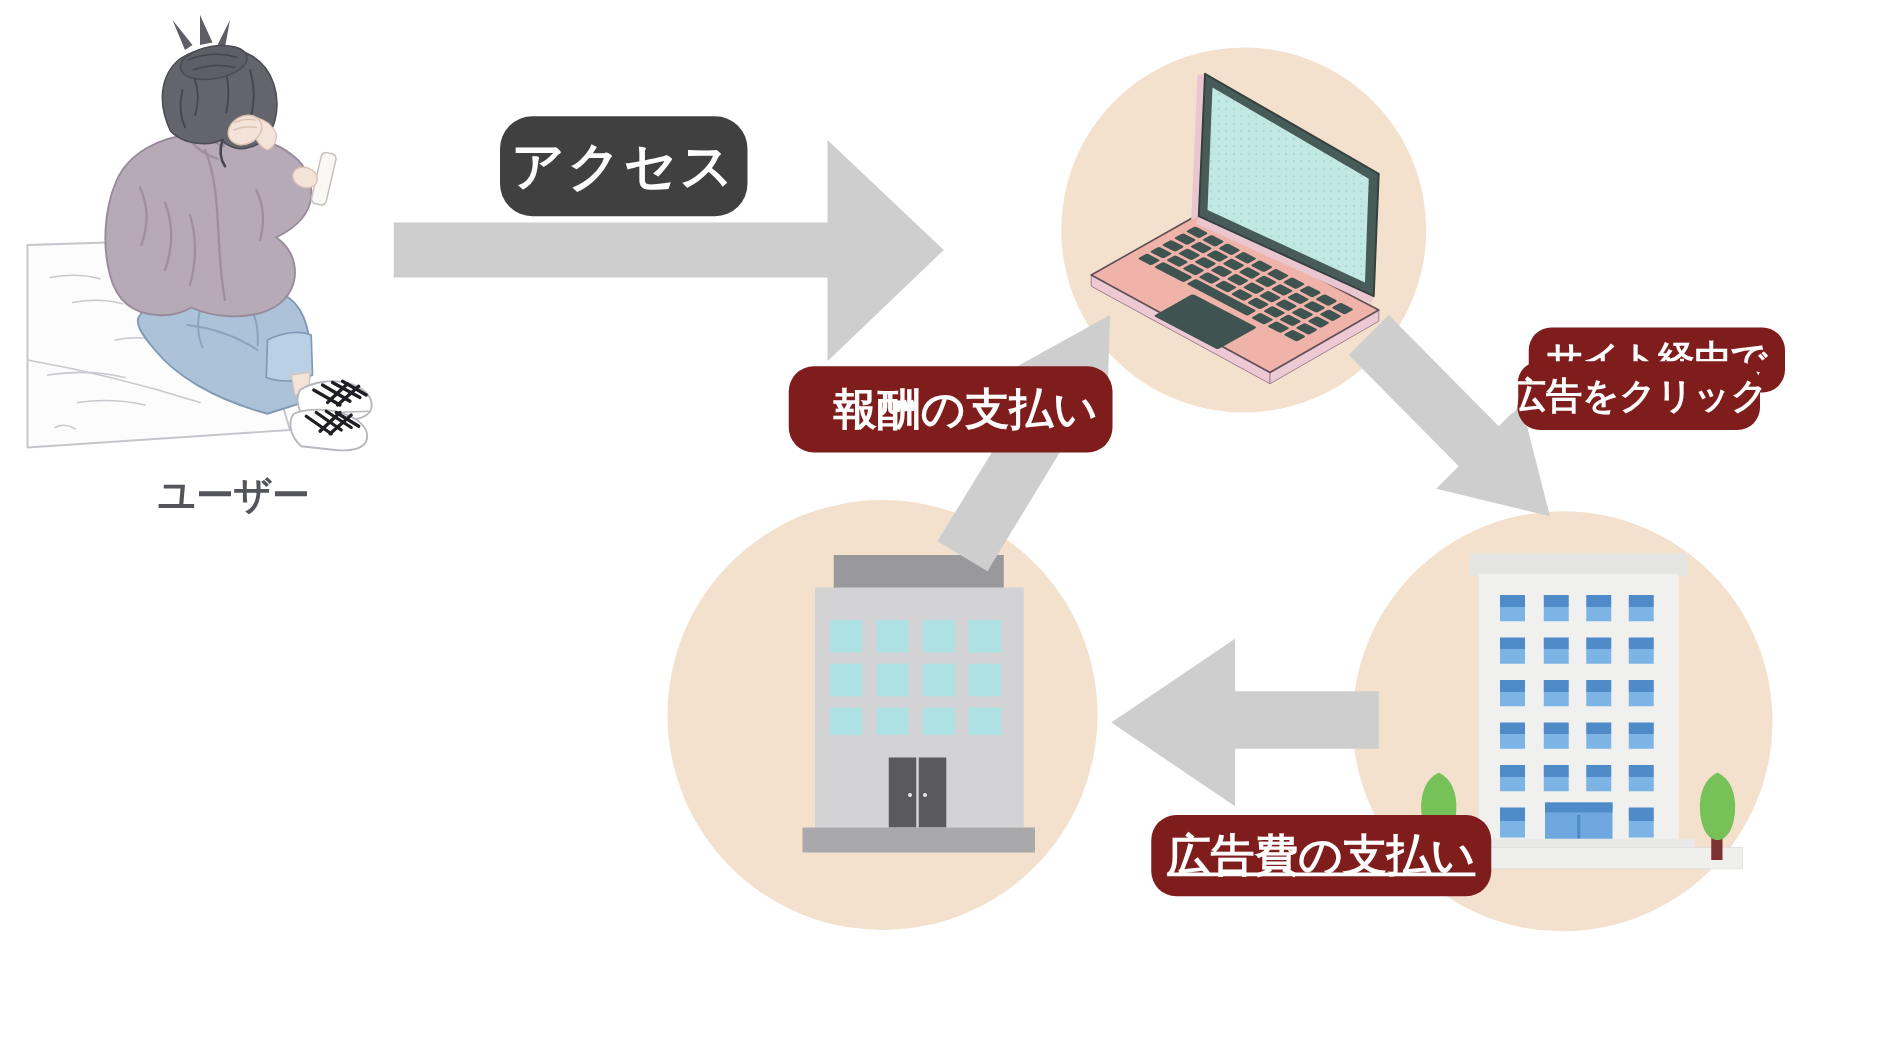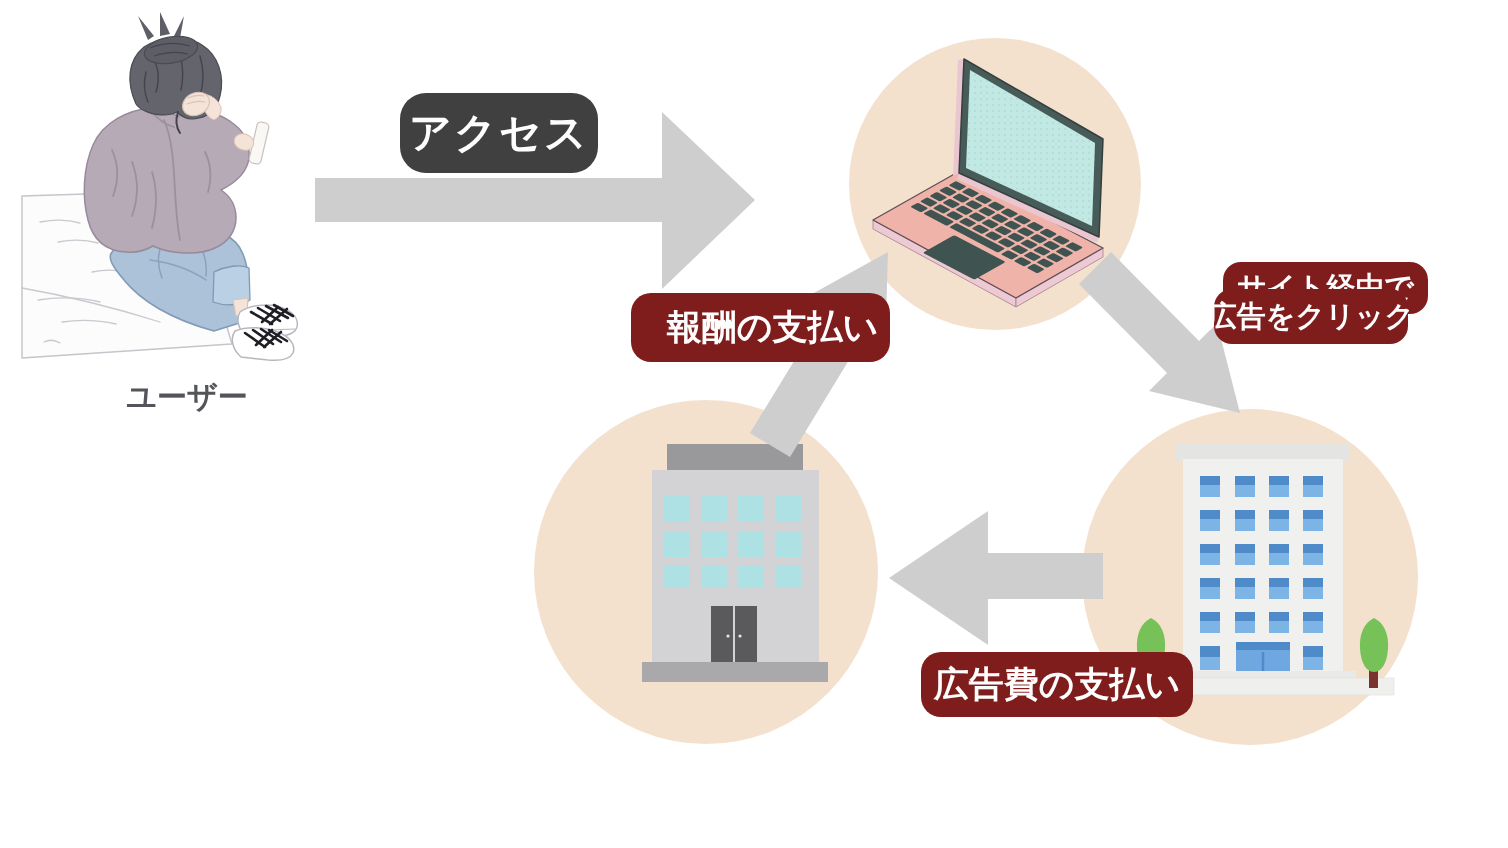--- a/index.html
+++ b/index.html
@@ -15,21 +15,21 @@
   .lbl .l1{display:block;}
   .lbl .l2{display:block;}
   .pill{
     position:absolute;display:flex;align-items:center;justify-content:center;
     color:#fdfdfd;font-weight:700;white-space:nowrap;
   }
   .pill-salmon{background:#404040;border-radius:26px;}
   .pill-pink{background:#7f1d1d;border-radius:20px;margin-left:48px;}
   #pill-access{left:400px;top:93px;width:198px;height:80px;font-size:42px;letter-spacing:2px;}
   #pill-reward{left:583px;top:293px;width:235px;height:69px;font-size:35px;padding-left:24px;}
-  #pill-adfee{left:873px;top:652px;width:272px;height:65px;font-size:35px;}
+  #pill-adfee{left:873px;top:652px;width:272px;height:65px;font-size:35px;text-decoration:underline;}
   #pill-click-1{left:1175px;top:262px;width:205px;height:52px;font-size:29px;border-radius:18px;}
   #pill-click-2{left:1166px;top:289px;width:194px;height:55px;font-size:29px;border-radius:18px;}
   #lbl-user{left:187px;top:377px;font-size:30px;}
   #lbl-affiliater{left:1283px;top:101px;font-size:31px;}
   #lbl-affiliater .l2{font-size:29px;}
   #lbl-asp{left:705px;top:710px;font-size:34px;}
   #lbl-asp .l2{font-size:30px;}
   #lbl-advertiser{left:1262px;top:724px;font-size:31px;}
   #lbl-advertiser .l2{font-size:29px;}
 </style>

